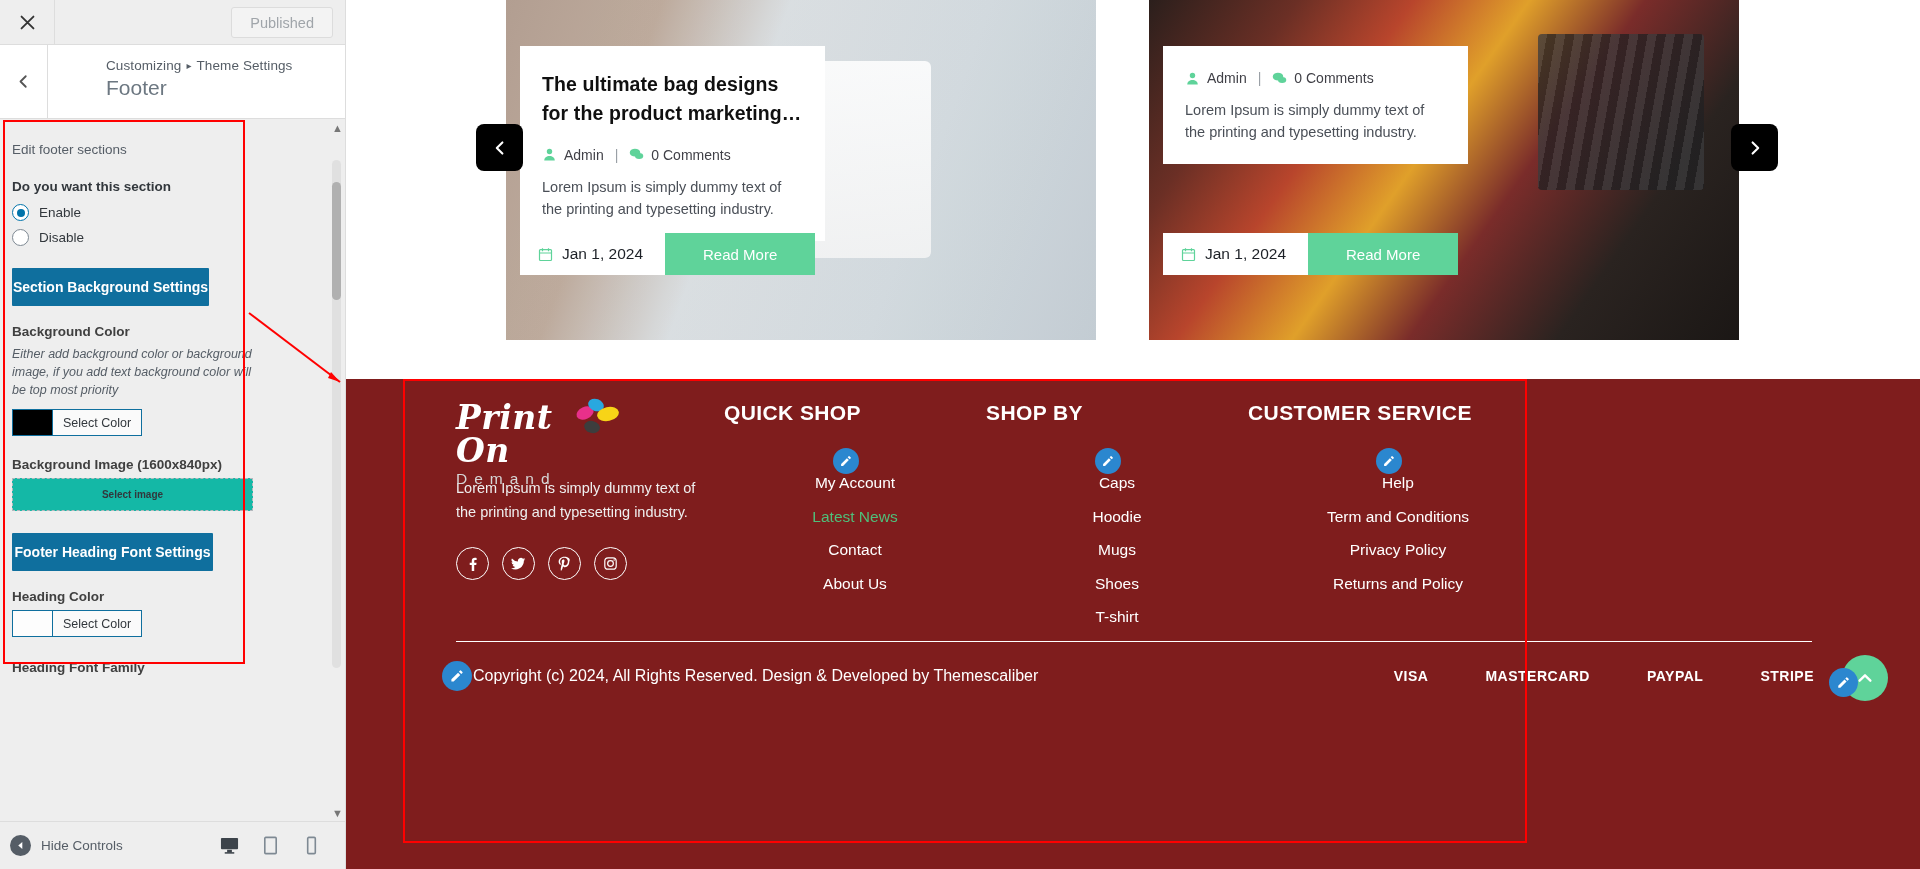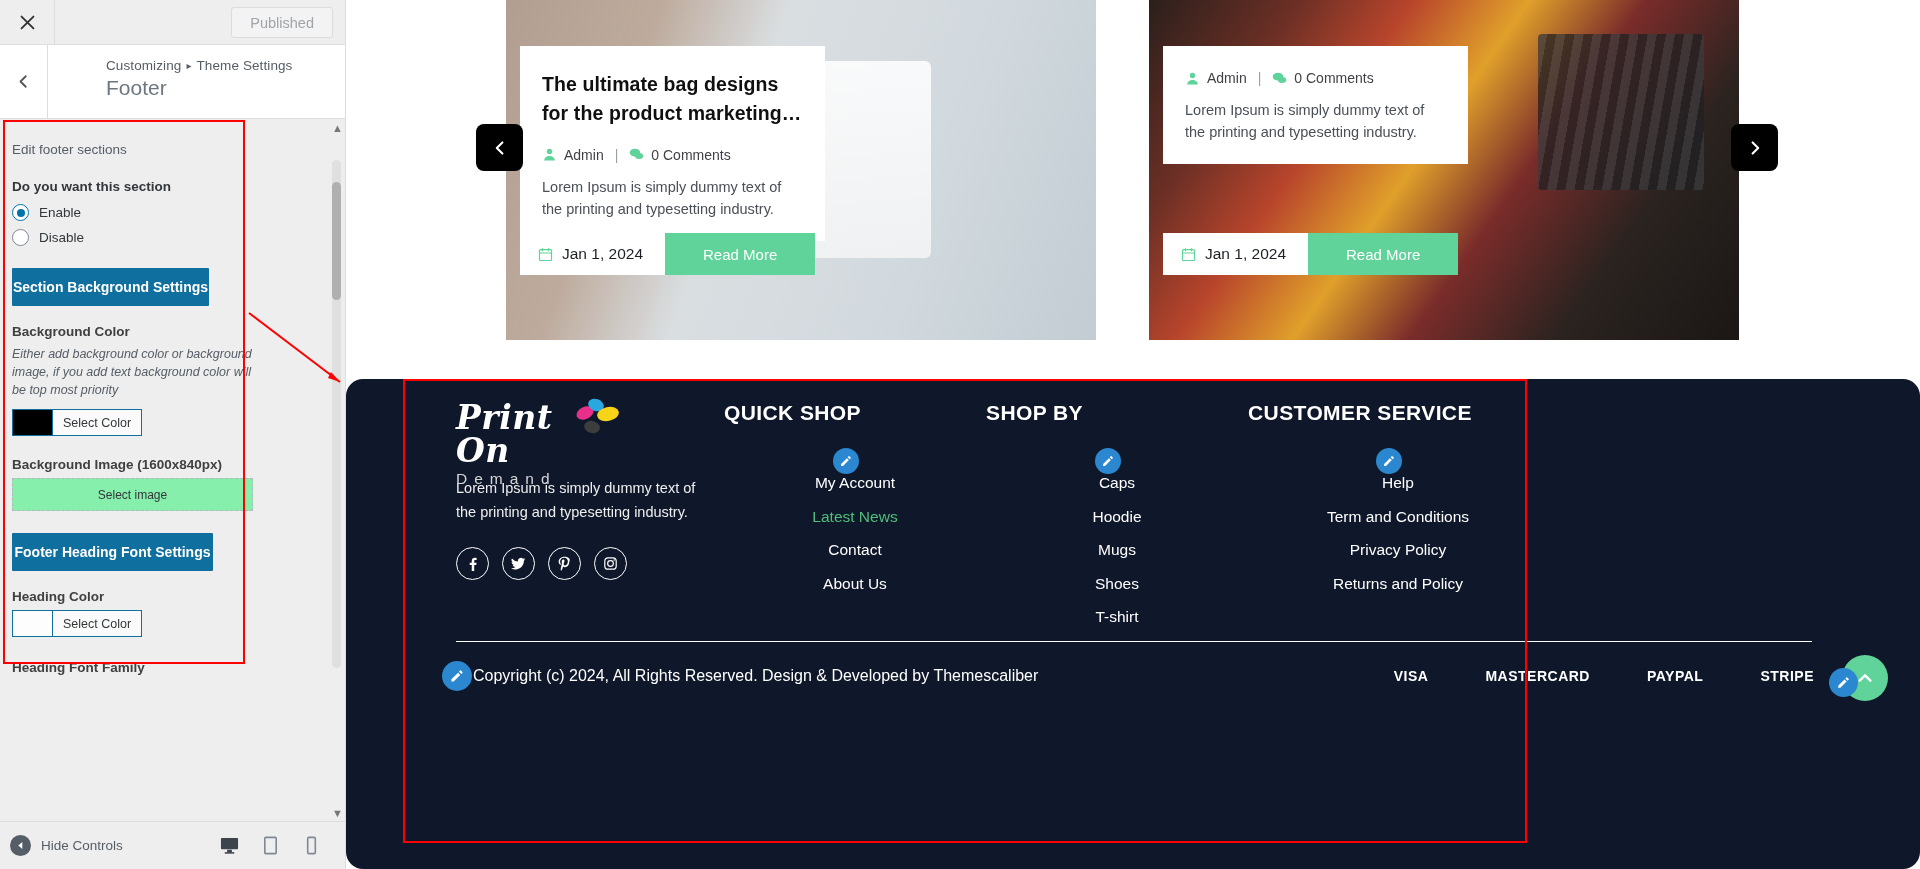--- a/index.html
+++ b/index.html
@@ -87,23 +87,23 @@
   }
   .cz-color-swatch { width: 39px; }
   .cz-color-swatch.black { background: #000; }
   .cz-color-swatch.white { background: #fdfdfd; }
   .cz-color-btntxt {
     display: flex; align-items: center; padding: 0 10px;
     font-size: 12.5px; color: #32373c; border-left: 1px solid #0f6f9e;
   }
   .cz-upload {
     margin-top: 6px; width: 241px; height: 33px;
-    border: 1px dashed #b4b9be; background: #86efac;
+    border: 1px dashed #b4b9be; background: #14b8a6;
     display: flex; align-items: center; justify-content: center;
-    font-size: 12px; color: #32373c; cursor: pointer;
+    font-size: 10px; color: #32373c; cursor: pointer; font-weight: bold;
   }
   .cz-scrollbar {
     position: absolute; right: 4px; top: 40px; width: 9px; height: 508px;
     background: #e0e0e0; border-radius: 5px;
   }
   .cz-scrollthumb {
     position: absolute; left: 0; top: 22px; width: 9px; height: 118px;
     background: #b0b0b0; border-radius: 5px; cursor: pointer;
   }
   .cz-scroll-arrow {
@@ -192,21 +192,21 @@
     background: #000; border-radius: 8px; color: #fff; border: none; cursor: pointer;
     display: flex; align-items: center; justify-content: center;
   }
   .carousel-arrow svg { width: 16px; height: 16px; }
   .carousel-arrow.prev { left: 130px; }
   .carousel-arrow.next { left: 1385px; }
 
   
   .site-footer {
     position: absolute; left: 0; right: 0; top: 379px; bottom: 0;
-    background: #0f172a; color: #fff; border-radius: 17px;
+    background: #7f1d1d; color: #fff;
   }
   .footer-redbox {
     position: absolute; left: 57px; top: 0px; width: 1124px; height: 464px;
     border: 2px solid #ff0000; pointer-events: none; z-index: 6;
   }
   .footer-inner {
     position: absolute; left: 110px; top: 22px; right: 90px;
     display: flex;
   }
   .fcol-brand { width: 268px; }

